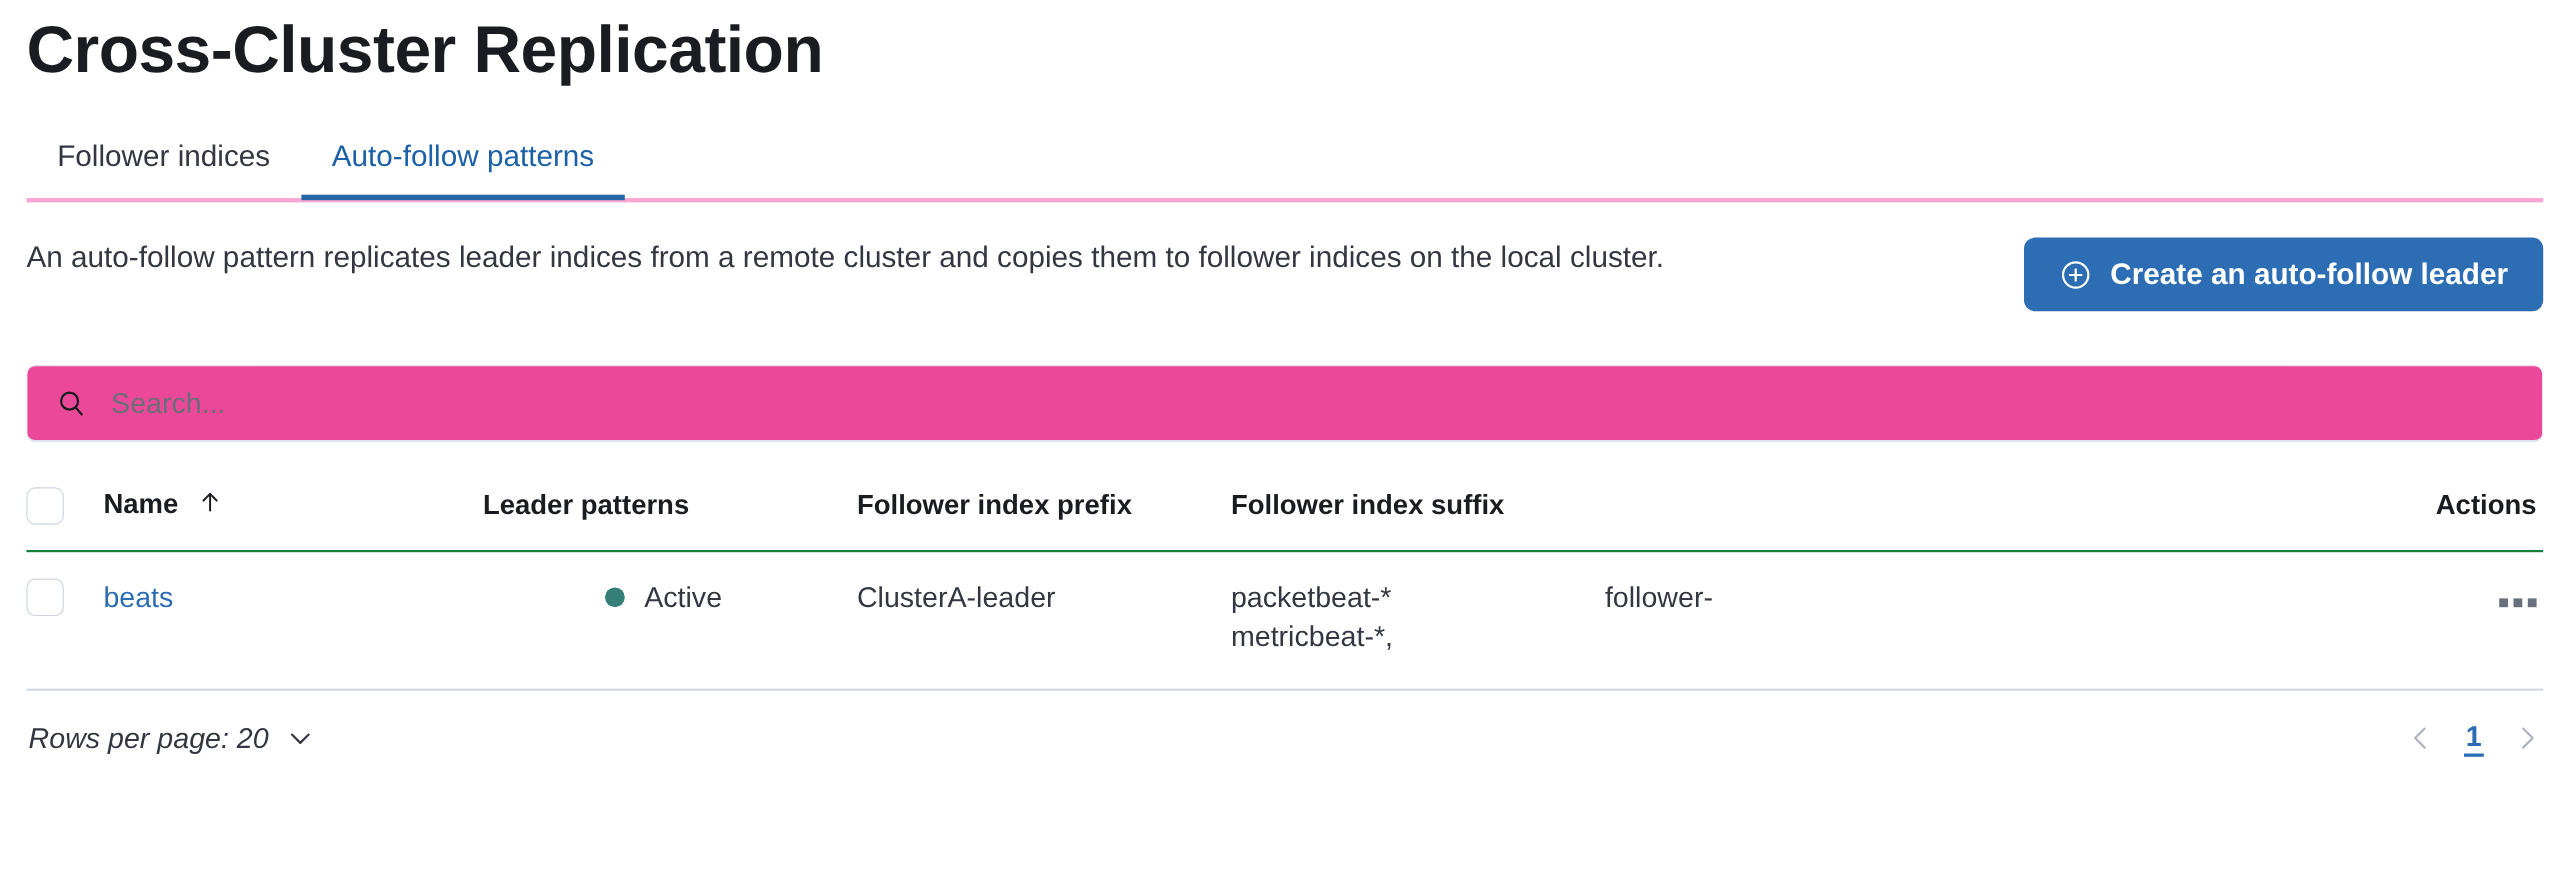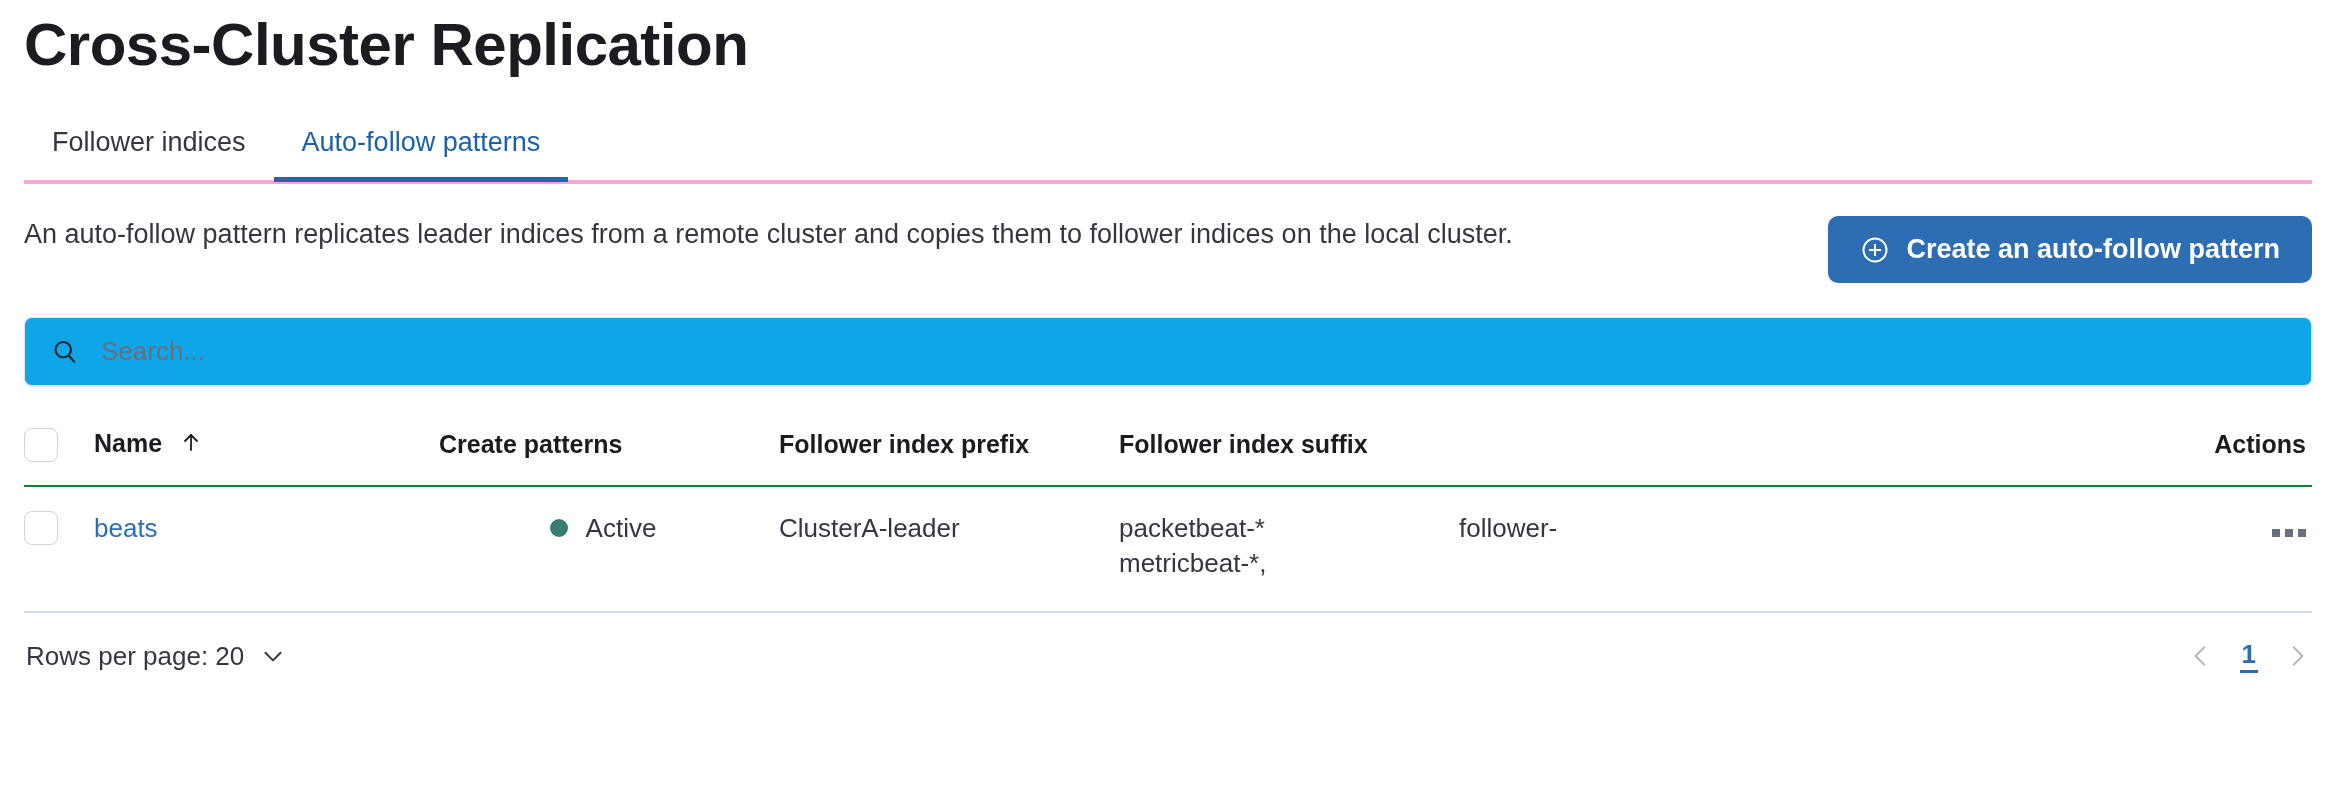--- a/index.html
+++ b/index.html
@@ -100,23 +100,23 @@
   .create-btn .plus-icon {
     display: inline-flex;
     align-items: center;
     justify-content: center;
     width: 30px;
     height: 30px;
   }
 
   
   .search-wrap {
-    margin-top: 34px;
+    margin-top: 49px;
     height: 70px;
-    background: #0ea5e9;
+    background: #ec4899;
     border: 1px solid #e3e5ef;
     border-bottom: 2px solid #dfe2ee;
     border-radius: 8px;
     display: flex;
     align-items: center;
     padding: 0 26px;
     gap: 20px;
   }
   .search-icon {
     flex: 0 0 auto;
@@ -211,20 +211,21 @@
     margin-top: 26px;
     padding: 0 2px;
   }
   .rows-per-page {
     display: inline-flex;
     align-items: center;
     gap: 16px;
     font-size: 26px;
     color: #343741;
     cursor: pointer;
+    font-style: italic;
   }
   .chev-down { display: inline-flex; width: 26px; height: 26px; }
   .pager {
     display: inline-flex;
     align-items: center;
     gap: 26px;
   }
   .pager-arrow {
     display: inline-flex;
     width: 26px; height: 26px;
@@ -260,21 +261,21 @@
   <div class="desc-row">
     <div class="desc-text">An auto-follow pattern replicates leader indices from a remote cluster and copies them to follower indices on the local cluster.</div>
     <button class="create-btn">
       <span class="plus-icon">
         <svg viewBox="0 0 24 24" width="30" height="30" fill="none" stroke="#ffffff" stroke-width="1.6">
           <circle cx="12" cy="12" r="9.2"></circle>
           <line x1="12" y1="7.2" x2="12" y2="16.8"></line>
           <line x1="7.2" y1="12" x2="16.8" y2="12"></line>
         </svg>
       </span>
-      <span>Create an auto-follow pattern</span>
+      <span>Create an auto-follow leader</span>
     </button>
   </div>
 
   <div class="search-wrap">
     <span class="search-icon">
       <svg viewBox="0 0 24 24" width="28" height="28" fill="none" stroke="#1a1c21" stroke-width="1.7" stroke-linecap="round">
         <circle cx="10.5" cy="10" r="6.6"></circle>
         <line x1="15.4" y1="15.2" x2="20" y2="20.4"></line>
       </svg>
     </span>
@@ -289,21 +290,21 @@
       </div>
       <div class="cell th c-name">
         <span>Name</span>
         <span class="sort-arrow">
           <svg viewBox="0 0 24 24" width="24" height="24" fill="none" stroke="#1a1c21" stroke-width="1.8" stroke-linecap="round" stroke-linejoin="round">
             <line x1="12" y1="20" x2="12" y2="5"></line>
             <polyline points="6,11 12,5 18,11"></polyline>
           </svg>
         </span>
       </div>
-      <div class="cell th c-leader">Create patterns</div>
+      <div class="cell th c-leader">Leader patterns</div>
       <div class="cell th c-prefix">Follower index prefix</div>
       <div class="cell th c-suffix">Follower index suffix</div>
       <div class="cell th c-actions">Actions</div>
     </div>
 
     <div class="trow tbody-row">
       <div class="cell c-check">
         <span class="checkbox"></span>
       </div>
       <div class="cell c-name">

